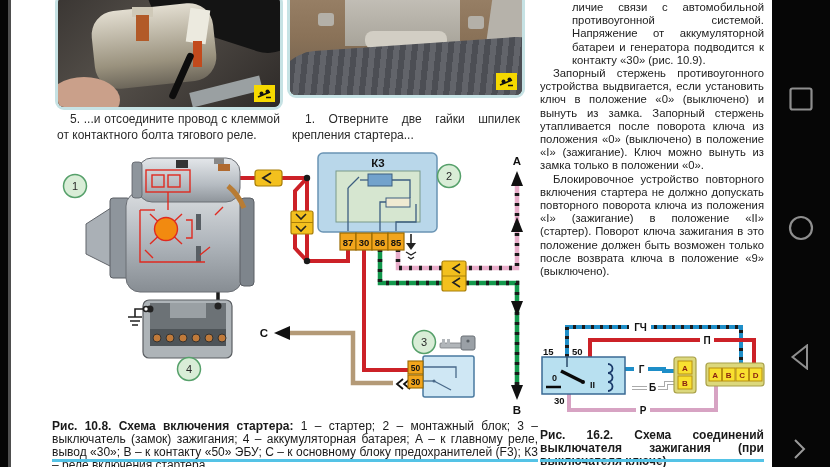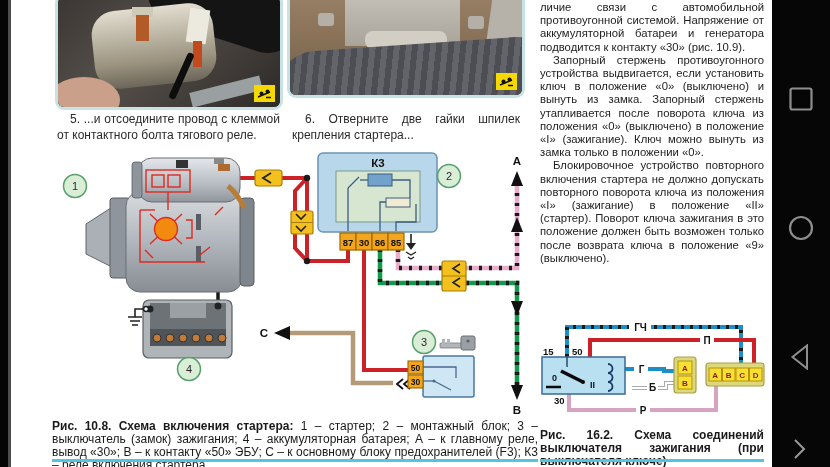--- a/index.html
+++ b/index.html
@@ -16,21 +16,21 @@
   .photo .abs{position:absolute;}
   .badge{position:absolute;right:5px;bottom:5px;width:21px;height:17px;background:#f6d900;
          display:flex;align-items:center;justify-content:center;}
   
   .stepcap{font-size:12px;line-height:15.5px;color:#2a2a2a;text-align:justify;text-indent:13px;}
   .cap5{left:57px;top:112px;width:223px;}
   .cap6{left:292px;top:112px;width:228px;}
   
   .rcol{left:540px;top:1px;width:224px;font-size:11.3px;line-height:13.2px;text-align:justify;color:#222;}
   .rcol p{margin:0;text-indent:13px;}
-  .rcol p.cont{text-indent:0;}
+  .rcol p.cont{text-indent:0;margin-left:32px;}
   
   .figcap{font-size:12px;line-height:12.9px;text-align:justify;color:#1a1a1a;}
   .figcap b{font-weight:bold;}
   .figcap108{left:52px;top:420px;width:486px;}
   .figcap109{left:540px;top:429px;width:224px;font-weight:bold;}
   .rule{height:2.5px;background:#54c3e6;}
   .rule-left{left:52px;top:459px;width:486px;}
   .rule-right{left:540px;top:459px;width:224px;}
   
   .navbar{left:772px;top:0;width:58px;height:467px;background:#060606;}
@@ -78,21 +78,21 @@
       <svg width="15" height="11" viewBox="0 0 15 11">
           <path d="M1,9 L13,4" stroke="#111" stroke-width="1.6" fill="none"></path>
           <circle cx="4.5" cy="5.5" r="2" fill="#111"></circle>
           <circle cx="10.5" cy="3.5" r="2" fill="#111"></circle>
           <path d="M9,9.5 L14,9.5" stroke="#111" stroke-width="1.4"></path>
         </svg>
     </div>
   </div>
 
   <div class="abs stepcap cap5">5. ...и отсоедините провод с клеммой от контактного болта тягового реле.</div>
-  <div class="abs stepcap cap6">6. Отверните две гайки шпилек крепления стартера...</div>
+  <div class="abs stepcap cap6">1. Отверните две гайки шпилек крепления стартера...</div>
 
   <div class="abs rcol">
     <p class="cont">личие связи с автомобильной противоугонной системой. Напряжение от аккумуляторной батареи и генератора подводится к контакту «30» (рис. 10.9).</p>
     <p>Запорный стержень противоугонного устройства выдвигается, если установить ключ в положение «0» (выключено) и вынуть из замка. Запорный стержень утапливается после поворота ключа из положения «0» (выключено) в положение «I» (зажигание). Ключ можно вынуть из замка только в положении «0».</p>
     <p>Блокировочное устройство повторного включения стартера не должно допускать повторного поворота ключа из положения «I» (зажигание) в положение «II» (стартер). Поворот ключа зажигания в это положение должен быть возможен только после возврата ключа в положение «9» (выключено).</p>
   </div>
 
   <svg class="abs" style="left:40px;top:148px;" width="500" height="272" viewBox="40 148 500 272">
     <defs>
       <linearGradient id="gBody" x1="0" y1="0" x2="0" y2="1">

